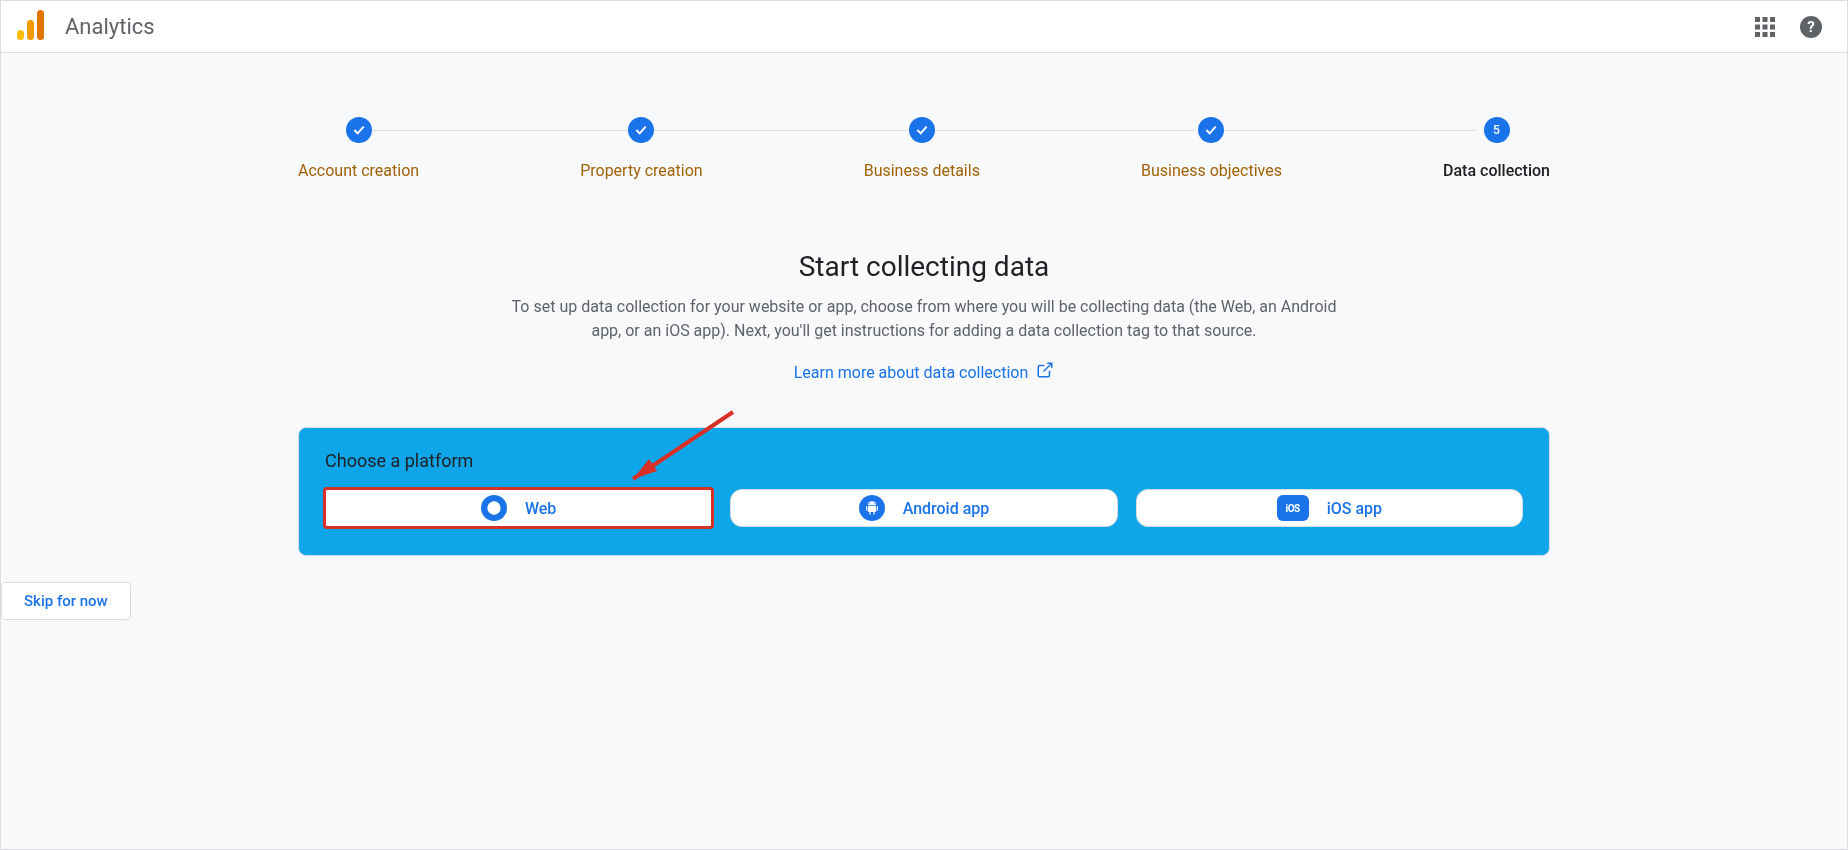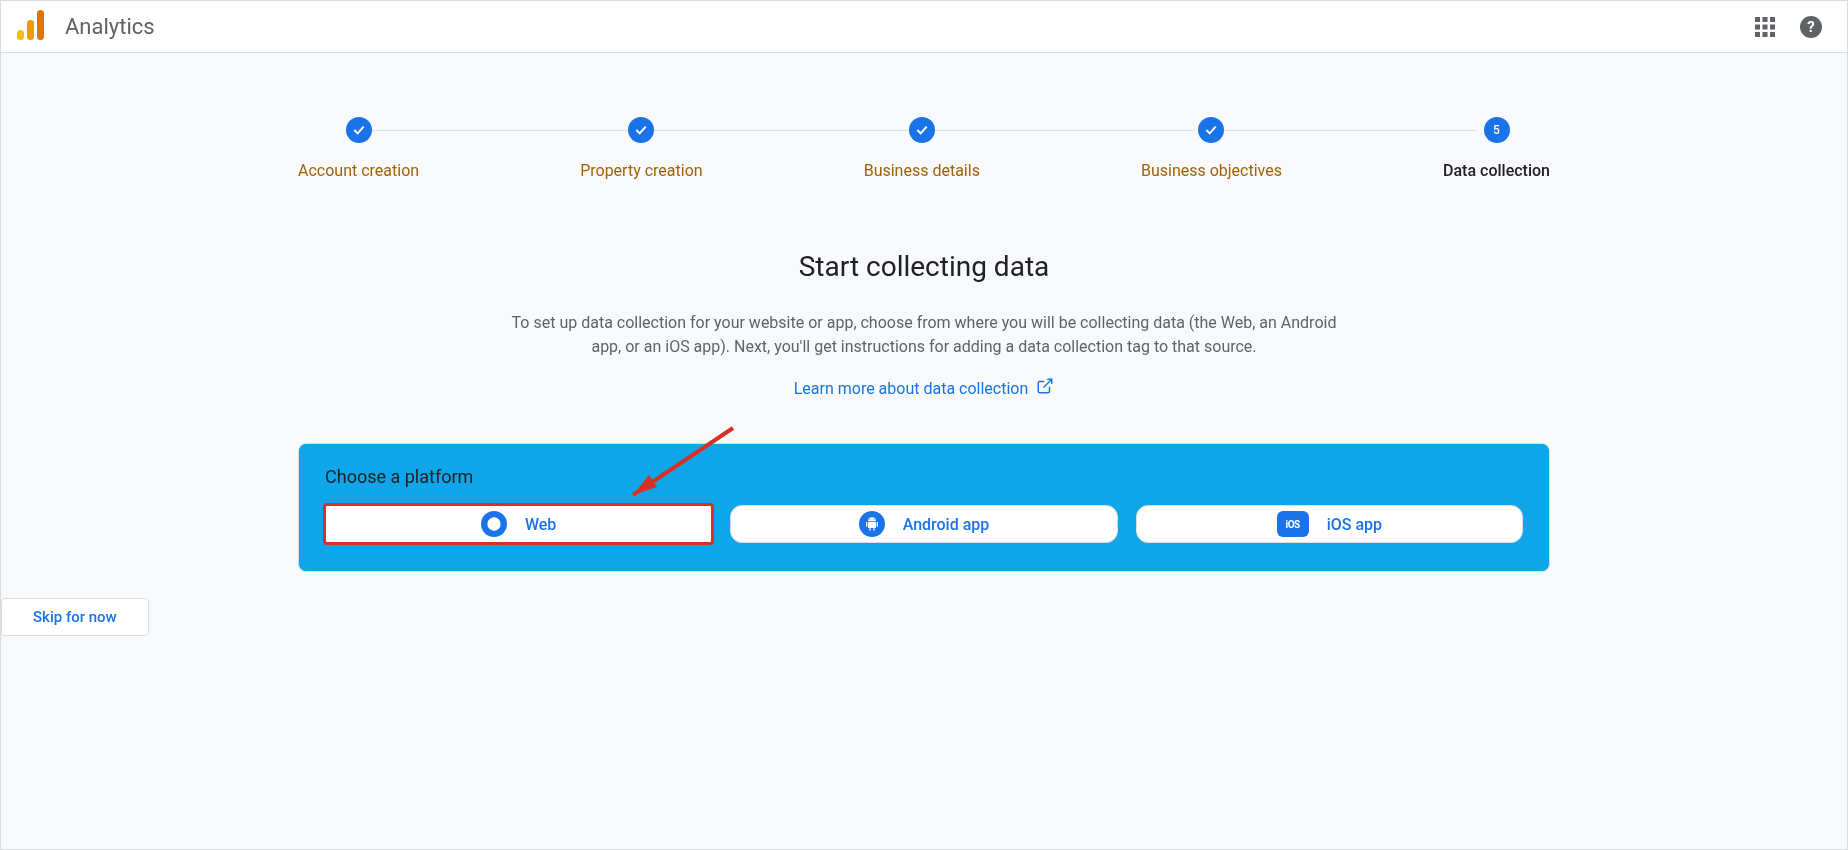--- a/index.html
+++ b/index.html
@@ -19,36 +19,36 @@
 .step-circle svg { width: 16px; height: 16px; }
 .step-num { color: #fff; font-size: 12px; font-weight: 500; }
 .step-label { font-size: 16px; color: #a16207; white-space: nowrap; }
 .step-label.active { color: #202124; font-weight: 500; }
 .step-line { position: absolute; top: 13px; height: 1px; background: #dadce0; z-index: 1; }
 .line1 { left: 72px; width: 262px; }
 .line2 { left: 354px; width: 262px; }
 .line3 { left: 634px; width: 262px; }
 .line4 { left: 916px; width: 262px; }
 
-.main-title { font-size: 28px; color: #202124; font-weight: 400; margin-bottom: 28px; }
+.main-title { font-size: 28px; color: #202124; font-weight: 400; margin-bottom: 12px; }
 .main-desc { font-size: 16px; color: #5f6368; text-align: center; max-width: 840px; line-height: 1.5; margin-bottom: 18px; }
 .learn-link { display: flex; align-items: center; gap: 8px; color: #1a73e8; font-size: 16px; cursor: pointer; margin-bottom: 44px; }
 .learn-link svg { width: 18px; height: 18px; }
 
 .card { background: #0ea5e9; border: 1px solid #dadce0; border-radius: 8px; width: 1252px; padding: 22px 26px 28px 26px; }
 .card-title { font-size: 18px; color: #202124; margin-bottom: 18px; font-weight: 400; }
 .platform-row { display: flex; gap: 18px; }
 .platform-btn { flex: 1; height: 38px; border: 1px solid #dadce0; border-radius: 12px; background: #fff; display: flex; align-items: center; justify-content: center; gap: 18px; cursor: pointer; color: #1a73e8; font-size: 16px; font-weight: 500; }
 .platform-btn.highlighted { outline: 3px solid #d93025; outline-offset: -1px; border-radius: 2px; }
 .platform-icon-circle { width: 26px; height: 26px; border-radius: 50%; background: #1a73e8; display: flex; align-items: center; justify-content: center; }
 .platform-icon-circle svg { width: 16px; height: 16px; fill: #fff; }
 .ios-badge { width: 32px; height: 26px; border-radius: 6px; background: #1a73e8; display: flex; align-items: center; justify-content: center; color:#fff; font-size:10px; font-weight:700; letter-spacing:-0.5px; }
 
 .skip-btn { margin-top: 26px; margin-left: 0; align-self: flex-start; width: 1252px; }
-.skip-inner { display:inline-block; padding: 9px 31px; border: 1px solid #dadce0; border-radius: 4px; color: #1a73e8; font-size: 15px; font-weight: 500; cursor: pointer; background:#fff; }
+.skip-inner { display:inline-block; padding: 9px 22px; border: 1px solid #dadce0; border-radius: 4px; color: #1a73e8; font-size: 15px; font-weight: 500; cursor: pointer; background:#fff; }
 
 .arrow-annotation { position: absolute; pointer-events: none; }
 </style>
 </head>
 <body>
 
 <div class="header">
   <div class="logo-wrap">
     <span>
       <svg width="28" height="30" viewBox="0 0 28 30">

